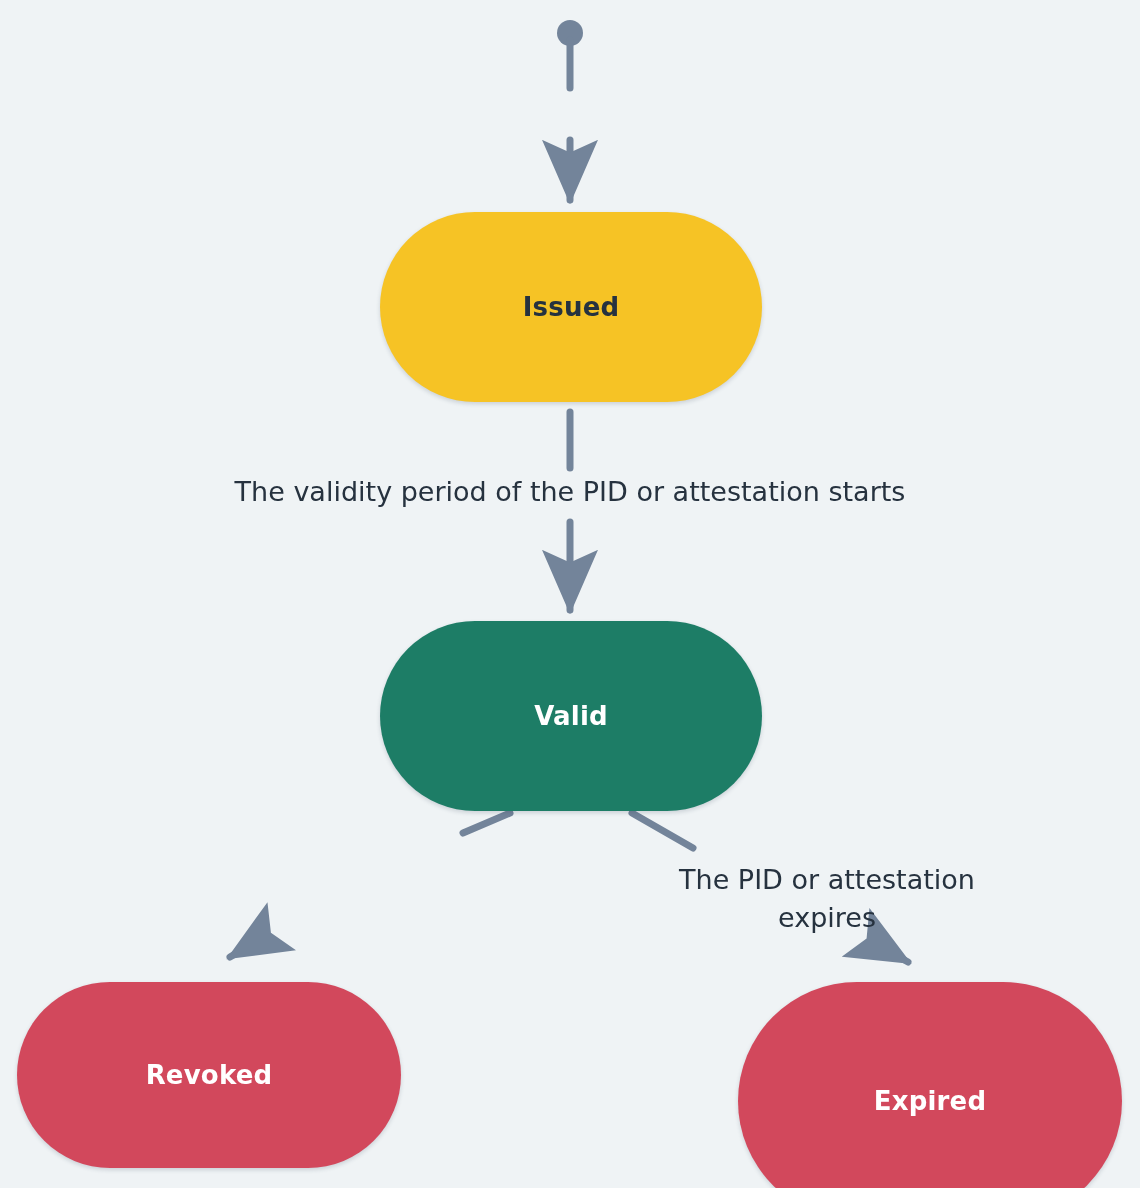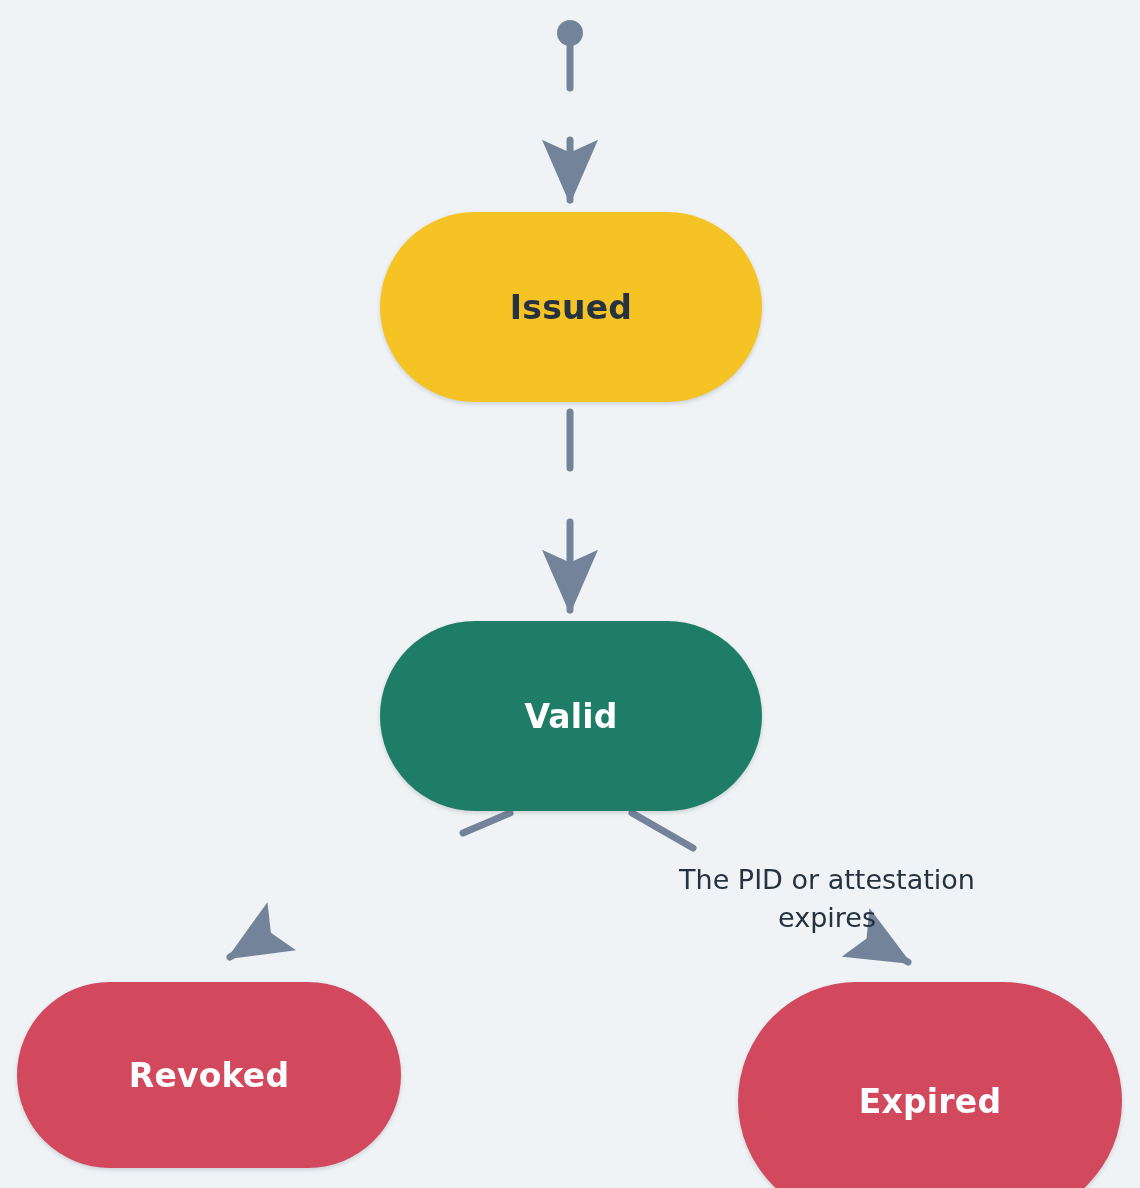--- a/index.html
+++ b/index.html
@@ -29,21 +29,21 @@
     position: absolute;
     display: flex;
     align-items: center;
     justify-content: center;
     border-radius: 999px;
     box-shadow: 0 2px 4px rgba(40, 55, 75, 0.18);
     box-sizing: border-box;
   }
   .node-label {
     font-weight: bold;
-    font-size: 33px;
+    font-size: 26px;
     letter-spacing: 0.2px;
     white-space: nowrap;
   }
   .edge-label {
     position: absolute;
     color: #26323f;
     font-size: 27px;
     line-height: 1.42;
     text-align: center;
     white-space: pre-line;
@@ -122,20 +122,21 @@
     <line x1="570" y1="522" x2="570" y2="610" stroke="#73849a" stroke-width="7" stroke-linecap="round" marker-end="url(#arrowhead)"></line>
 
     <line x1="510" y1="813" x2="463" y2="833" stroke="#73849a" stroke-width="7" stroke-linecap="round"></line>
     <line x1="262" y1="938" x2="230" y2="957" stroke="#73849a" stroke-width="7" stroke-linecap="round" marker-end="url(#arrowhead)"></line>
 
     <line x1="632" y1="813" x2="693" y2="848" stroke="#73849a" stroke-width="7" stroke-linecap="round"></line>
     <line x1="878" y1="945" x2="908" y2="962" stroke="#73849a" stroke-width="7" stroke-linecap="round" marker-end="url(#arrowhead)"></line>
   </svg>
 
 
+  <div class="edge-label" id="label-validity">The validity period of the PID or attestation starts</div>
 
 
   <div class="edge-label" id="label-expires">The PID or attestation
 expires</div>
 
   <div class="node" id="node-issued">
     <span class="node-label">Issued</span>
   </div>
 
   <div class="node" id="node-revoked">

